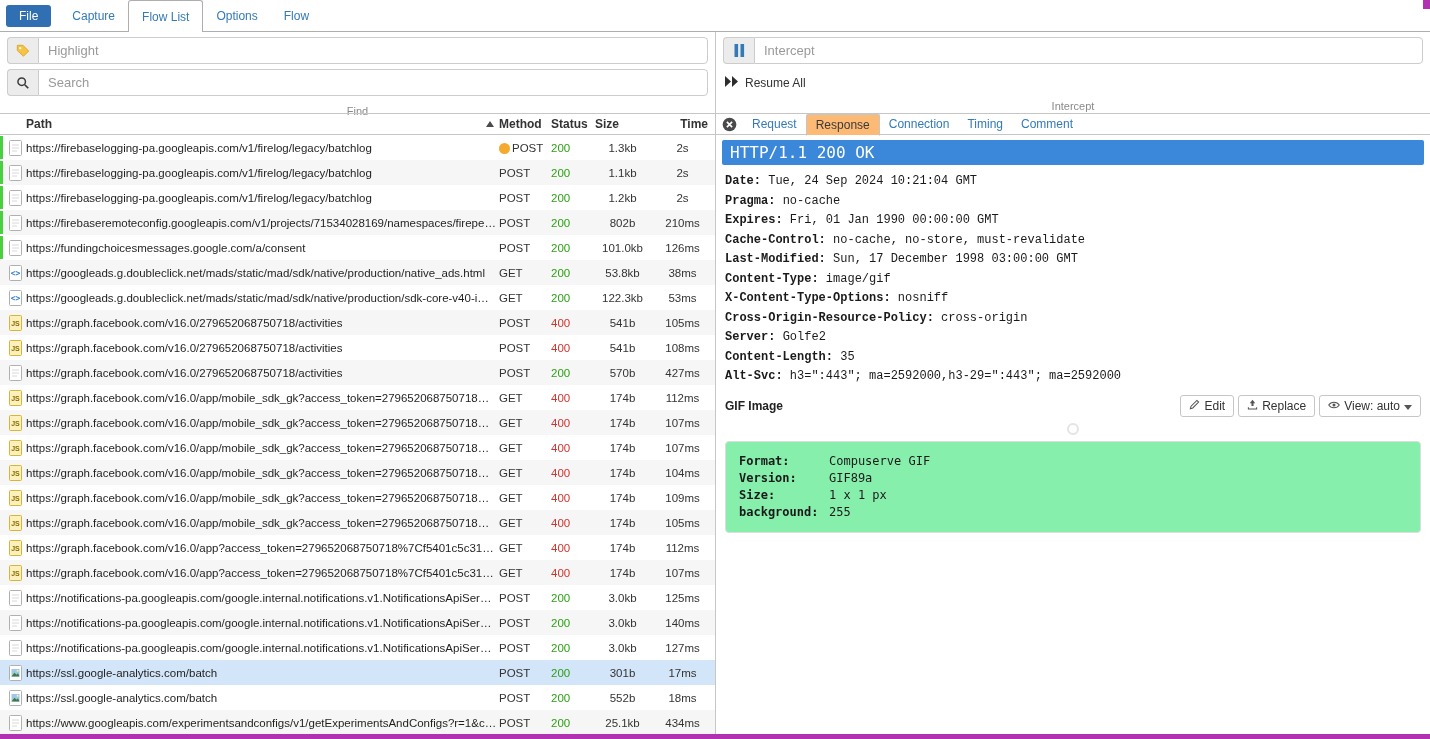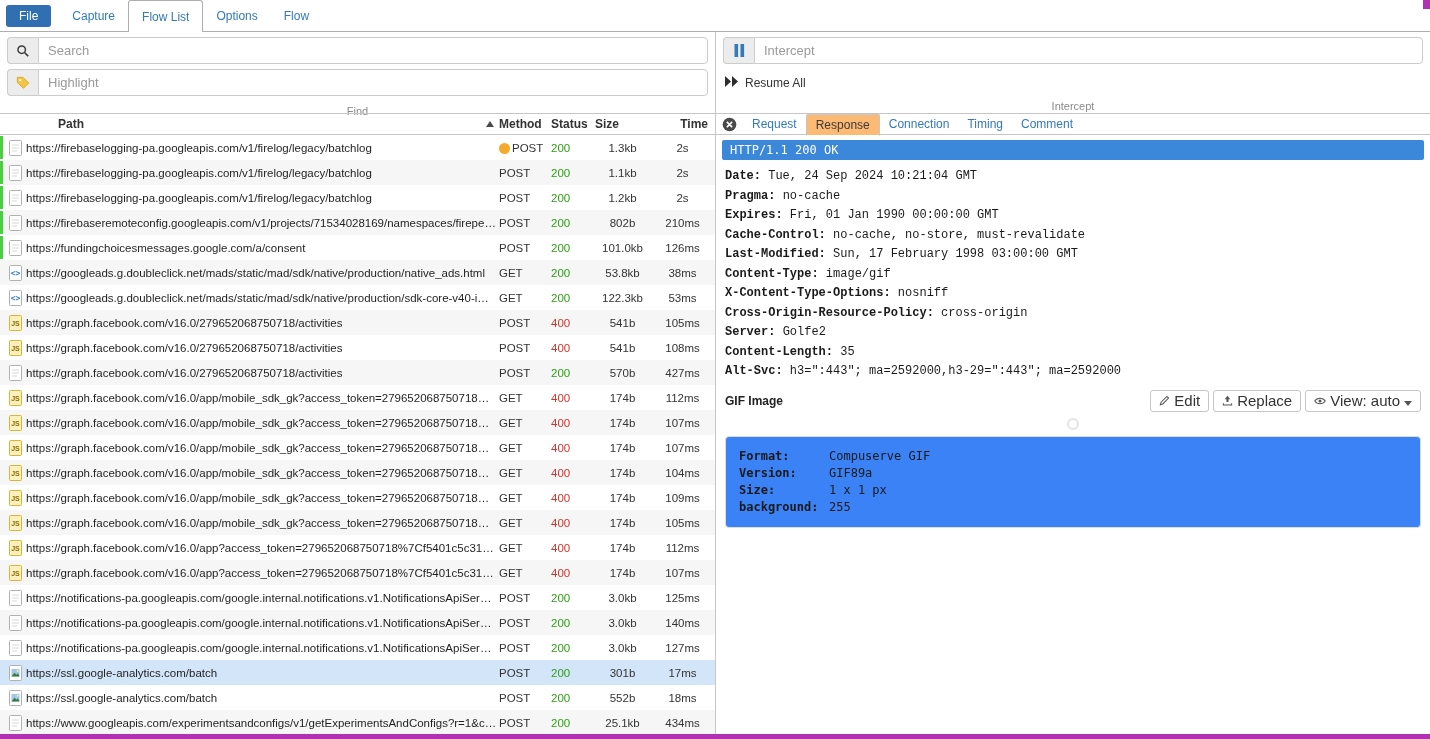--- a/index.html
+++ b/index.html
@@ -44,21 +44,21 @@
     font-family: "Liberation Sans", sans-serif; font-size: 13px; color: #444; outline: none; min-width: 0;
   }
   .ifield::placeholder { color: #9a9a9a; }
   .caption { text-align: center; color: #8a8a8a; font-size: 11px; padding-top: 3px; line-height: 14px; }
   .resume-row { display: flex; align-items: center; gap: 6px; height: 27px; padding-left: 2px; cursor: pointer; }
 
   
   .thead {
     display: grid; grid-template-columns: 26px 1fr 52px 44px 62px 58px;
     border-top: 1px solid #c6c6c6; border-bottom: 1px solid #c6c6c6;
-    font-weight: bold; height: 22px; align-items: center; font-size: 12px; flex: none; padding-left: 32px;
+    font-weight: bold; height: 22px; align-items: center; font-size: 12px; flex: none;
   }
   .th-path { display: flex; align-items: center; overflow: hidden; }
   .sort-asc {
     width: 0; height: 0; margin-left: auto; margin-right: 5px;
     border-left: 4px solid transparent; border-right: 4px solid transparent; border-bottom: 6px solid #4a4a4a;
   }
   .th-time { text-align: right; padding-right: 7px; }
   .rows { flex: 1; overflow: hidden; }
   .frow {
     display: grid; grid-template-columns: 26px 1fr 52px 44px 62px 58px;
@@ -81,35 +81,35 @@
     border-top: 1px solid #c6c6c6; border-bottom: 1px solid #c6c6c6; padding: 9px 6px; font-size: 12px;
   }
   .close-btn { display: flex; align-items: center; margin-right: 6px; cursor: pointer; }
   .dtab { color: var(--accent-blue); padding: 3px 9px; height: 22px; display: flex; align-items: center; cursor: pointer; }
   .dtab.active {
     color: #3a3a3a; background: #fdba74; border: 1px solid #c6c6c6; border-bottom: 1px solid #fff;
     margin-bottom: -1px; border-radius: 2px 2px 0 0;
   }
   .status-line {
     margin: 5px 6px 0 6px; background: var(--status-bar-blue); color: #fff;
-    font-family: "DejaVu Sans Mono", monospace; font-size: 12px; padding: 3px 8px; border-radius: 2px; cursor: pointer;
+    font-family: "DejaVu Sans Mono", monospace; font-size: 16px; padding: 3px 8px; border-radius: 2px; cursor: pointer;
   }
   .hlist { padding: 7px 9px 4px 9px; font-family: Liberation Mono, monospace; font-size: 12px; line-height: 19.5px; color: #1a1a1a; }
   .hname { font-weight: bold; }
   .content-bar { display: flex; align-items: center; padding: 4px 9px; }
   .content-type { font-weight: bold; font-size: 12px; color: #222; text-align: right; }
   .content-actions { margin-left: auto; display: flex; align-items: center; }
   .btn {
     display: inline-flex; align-items: center; gap: 4px; border: 1px solid #c6c6c6; background: #fff;
-    font-family: "Liberation Sans", sans-serif; font-size: 15px; color: #333;
+    font-family: "Liberation Sans", sans-serif; font-size: 12px; color: #333;
     padding: 3px 8px; border-radius: 3px; margin-left: 4px; cursor: pointer; height: 22px;
   }
   .spinner { width: 12px; height: 12px; border: 2px solid #e4e4e4; border-radius: 50%; margin: 2px auto 2px auto; flex: none; }
   .info-box {
-    margin: 4px 9px; border: 1px solid #ddd; background: #3b82f6; border-radius: 4px;
+    margin: 4px 9px; border: 1px solid #ddd; background: #86efac; border-radius: 4px;
     padding: 11px 13px; font-family: "DejaVu Sans Mono", monospace; font-size: 12px; line-height: 17px; color: #1a1a1a;
   }
   .ikey { font-weight: bold; display: inline-block; min-width: 90px; }
 </style>
 </head>
 <body>
 
 <div class="app">
 
   <div class="menubar">
@@ -121,34 +121,34 @@
     </div>
   <div class="corner-accent"></div>
 
   <div class="main">
 
     <div class="left">
       <div class="find-area">
         <div class="igroup">
           <div class="iaddon">
               <svg width="14" height="14" viewBox="0 0 16 16">
-                <circle cx="6.5" cy="6.5" r="4.3" fill="none" stroke="#3b3b3b" stroke-width="1.7"></circle>
-                <line x1="10" y1="10" x2="14" y2="14" stroke="#3b3b3b" stroke-width="2"></line>
-              </svg>
-            </div>
-          <input class="ifield" placeholder="Search" style="">
+                <path d="M1.5 1.5 L8 1.5 L14.5 8 L8.5 14 L1.5 7.5 Z" fill="#f6c344" stroke="#d9a520"></path>
+                <circle cx="4.8" cy="4.8" r="1.3" fill="#fff"></circle>
+              </svg>
+            </div>
+          <input class="ifield" placeholder="Highlight" style="">
         </div>
         <div class="igroup">
           <div class="iaddon">
               <svg width="14" height="14" viewBox="0 0 16 16">
-                <path d="M1.5 1.5 L8 1.5 L14.5 8 L8.5 14 L1.5 7.5 Z" fill="#f6c344" stroke="#d9a520"></path>
-                <circle cx="4.8" cy="4.8" r="1.3" fill="#fff"></circle>
-              </svg>
-            </div>
-          <input class="ifield" placeholder="Highlight" style="">
+                <circle cx="6.5" cy="6.5" r="4.3" fill="none" stroke="#3b3b3b" stroke-width="1.7"></circle>
+                <line x1="10" y1="10" x2="14" y2="14" stroke="#3b3b3b" stroke-width="2"></line>
+              </svg>
+            </div>
+          <input class="ifield" placeholder="Search" style="">
         </div>
         <div class="caption">Find</div>
       </div>
 
       <div class="thead">
         <div class="cell"></div>
         <div class="th-path">
           <span>Path</span>
           <span class="sort-asc"></span>
         </div>
@@ -533,21 +533,21 @@
           <div class="dtab">Comment</div>
         </div>
 
       <div class="status-line">HTTP/1.1 200 OK</div>
 
       <div class="hlist">
           <div class="hline"><span class="hname">Date:</span> <span class="hval">Tue, 24 Sep 2024 10:21:04 GMT</span></div>
           <div class="hline"><span class="hname">Pragma:</span> <span class="hval">no-cache</span></div>
           <div class="hline"><span class="hname">Expires:</span> <span class="hval">Fri, 01 Jan 1990 00:00:00 GMT</span></div>
           <div class="hline"><span class="hname">Cache-Control:</span> <span class="hval">no-cache, no-store, must-revalidate</span></div>
-          <div class="hline"><span class="hname">Last-Modified:</span> <span class="hval">Sun, 17 February 1998 03:00:00 GMT</span></div>
+          <div class="hline"><span class="hname">Last-Modified:</span> <span class="hval">Sun, 17 December 1998 03:00:00 GMT</span></div>
           <div class="hline"><span class="hname">Content-Type:</span> <span class="hval">image/gif</span></div>
           <div class="hline"><span class="hname">X-Content-Type-Options:</span> <span class="hval">nosniff</span></div>
           <div class="hline"><span class="hname">Cross-Origin-Resource-Policy:</span> <span class="hval">cross-origin</span></div>
           <div class="hline"><span class="hname">Server:</span> <span class="hval">Golfe2</span></div>
           <div class="hline"><span class="hname">Content-Length:</span> <span class="hval">35</span></div>
           <div class="hline"><span class="hname">Alt-Svc:</span> <span class="hval">h3=":443"; ma=2592000,h3-29=":443"; ma=2592000</span></div>
         </div>
 
       <div class="content-bar">
         <span class="content-type">GIF Image</span>

